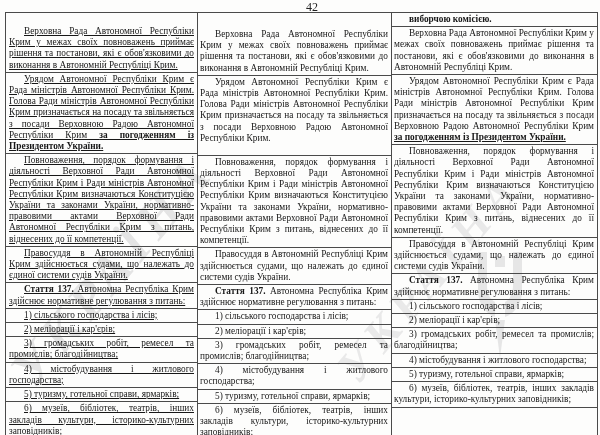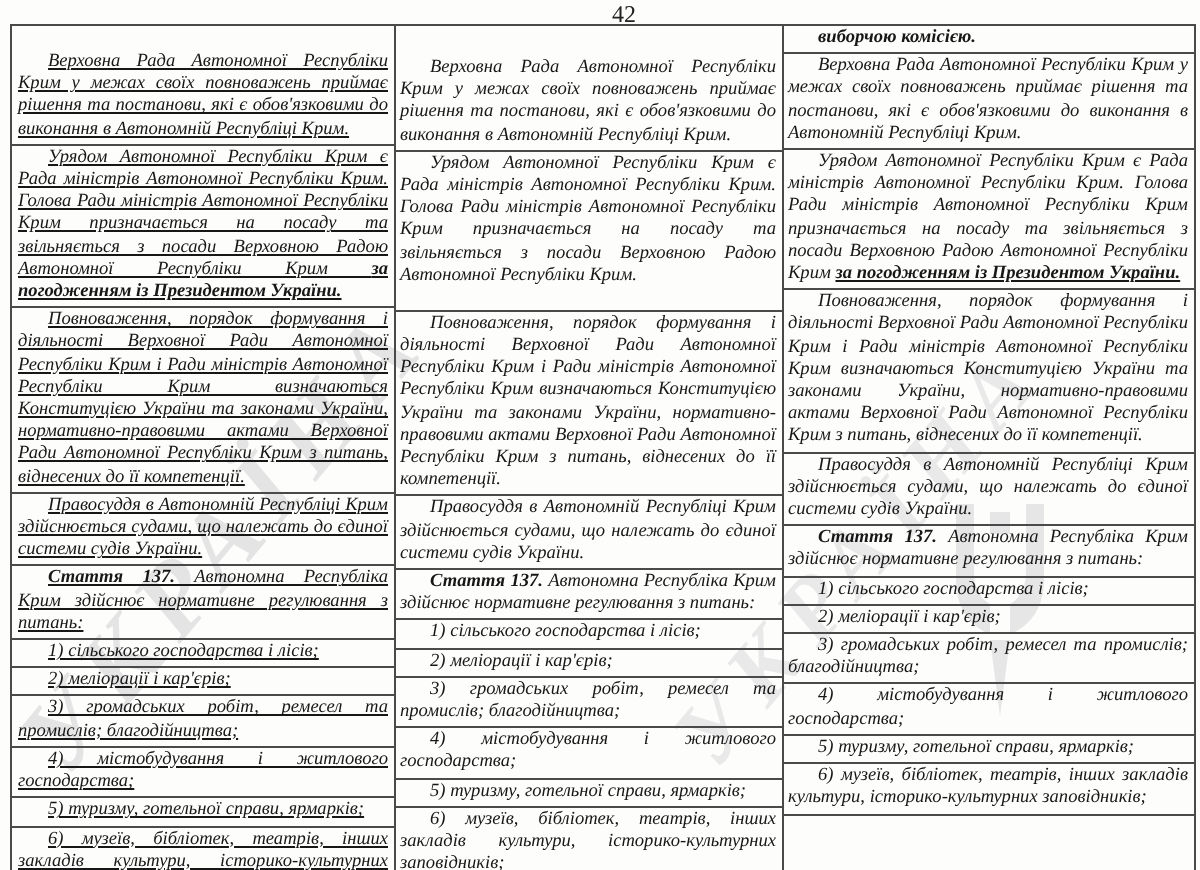--- a/index.html
+++ b/index.html
@@ -29,21 +29,20 @@
   }
   .col0{left:0;width:193px;border-left:1px solid #4a4a4a;}
   .col1{left:192px;width:195px;}
   .col2{left:386px;width:207px;}
   .cell{
     border-bottom:1px solid #4a4a4a;
     padding:1px 3px 1px 3px;
     font-size:9.3px;line-height:11.2px;
     text-align:justify;
     box-sizing:border-box;
-    font-style:italic;
   }
   .cell .para{text-indent:15px;}
   .cell.spacer{border-bottom:none;padding:0;}
   .cell.u .para{text-decoration:underline;}
   span.b{font-weight:bold;}
   span.useg{text-decoration:underline;}
 </style>
 </head>
 <body>
 

